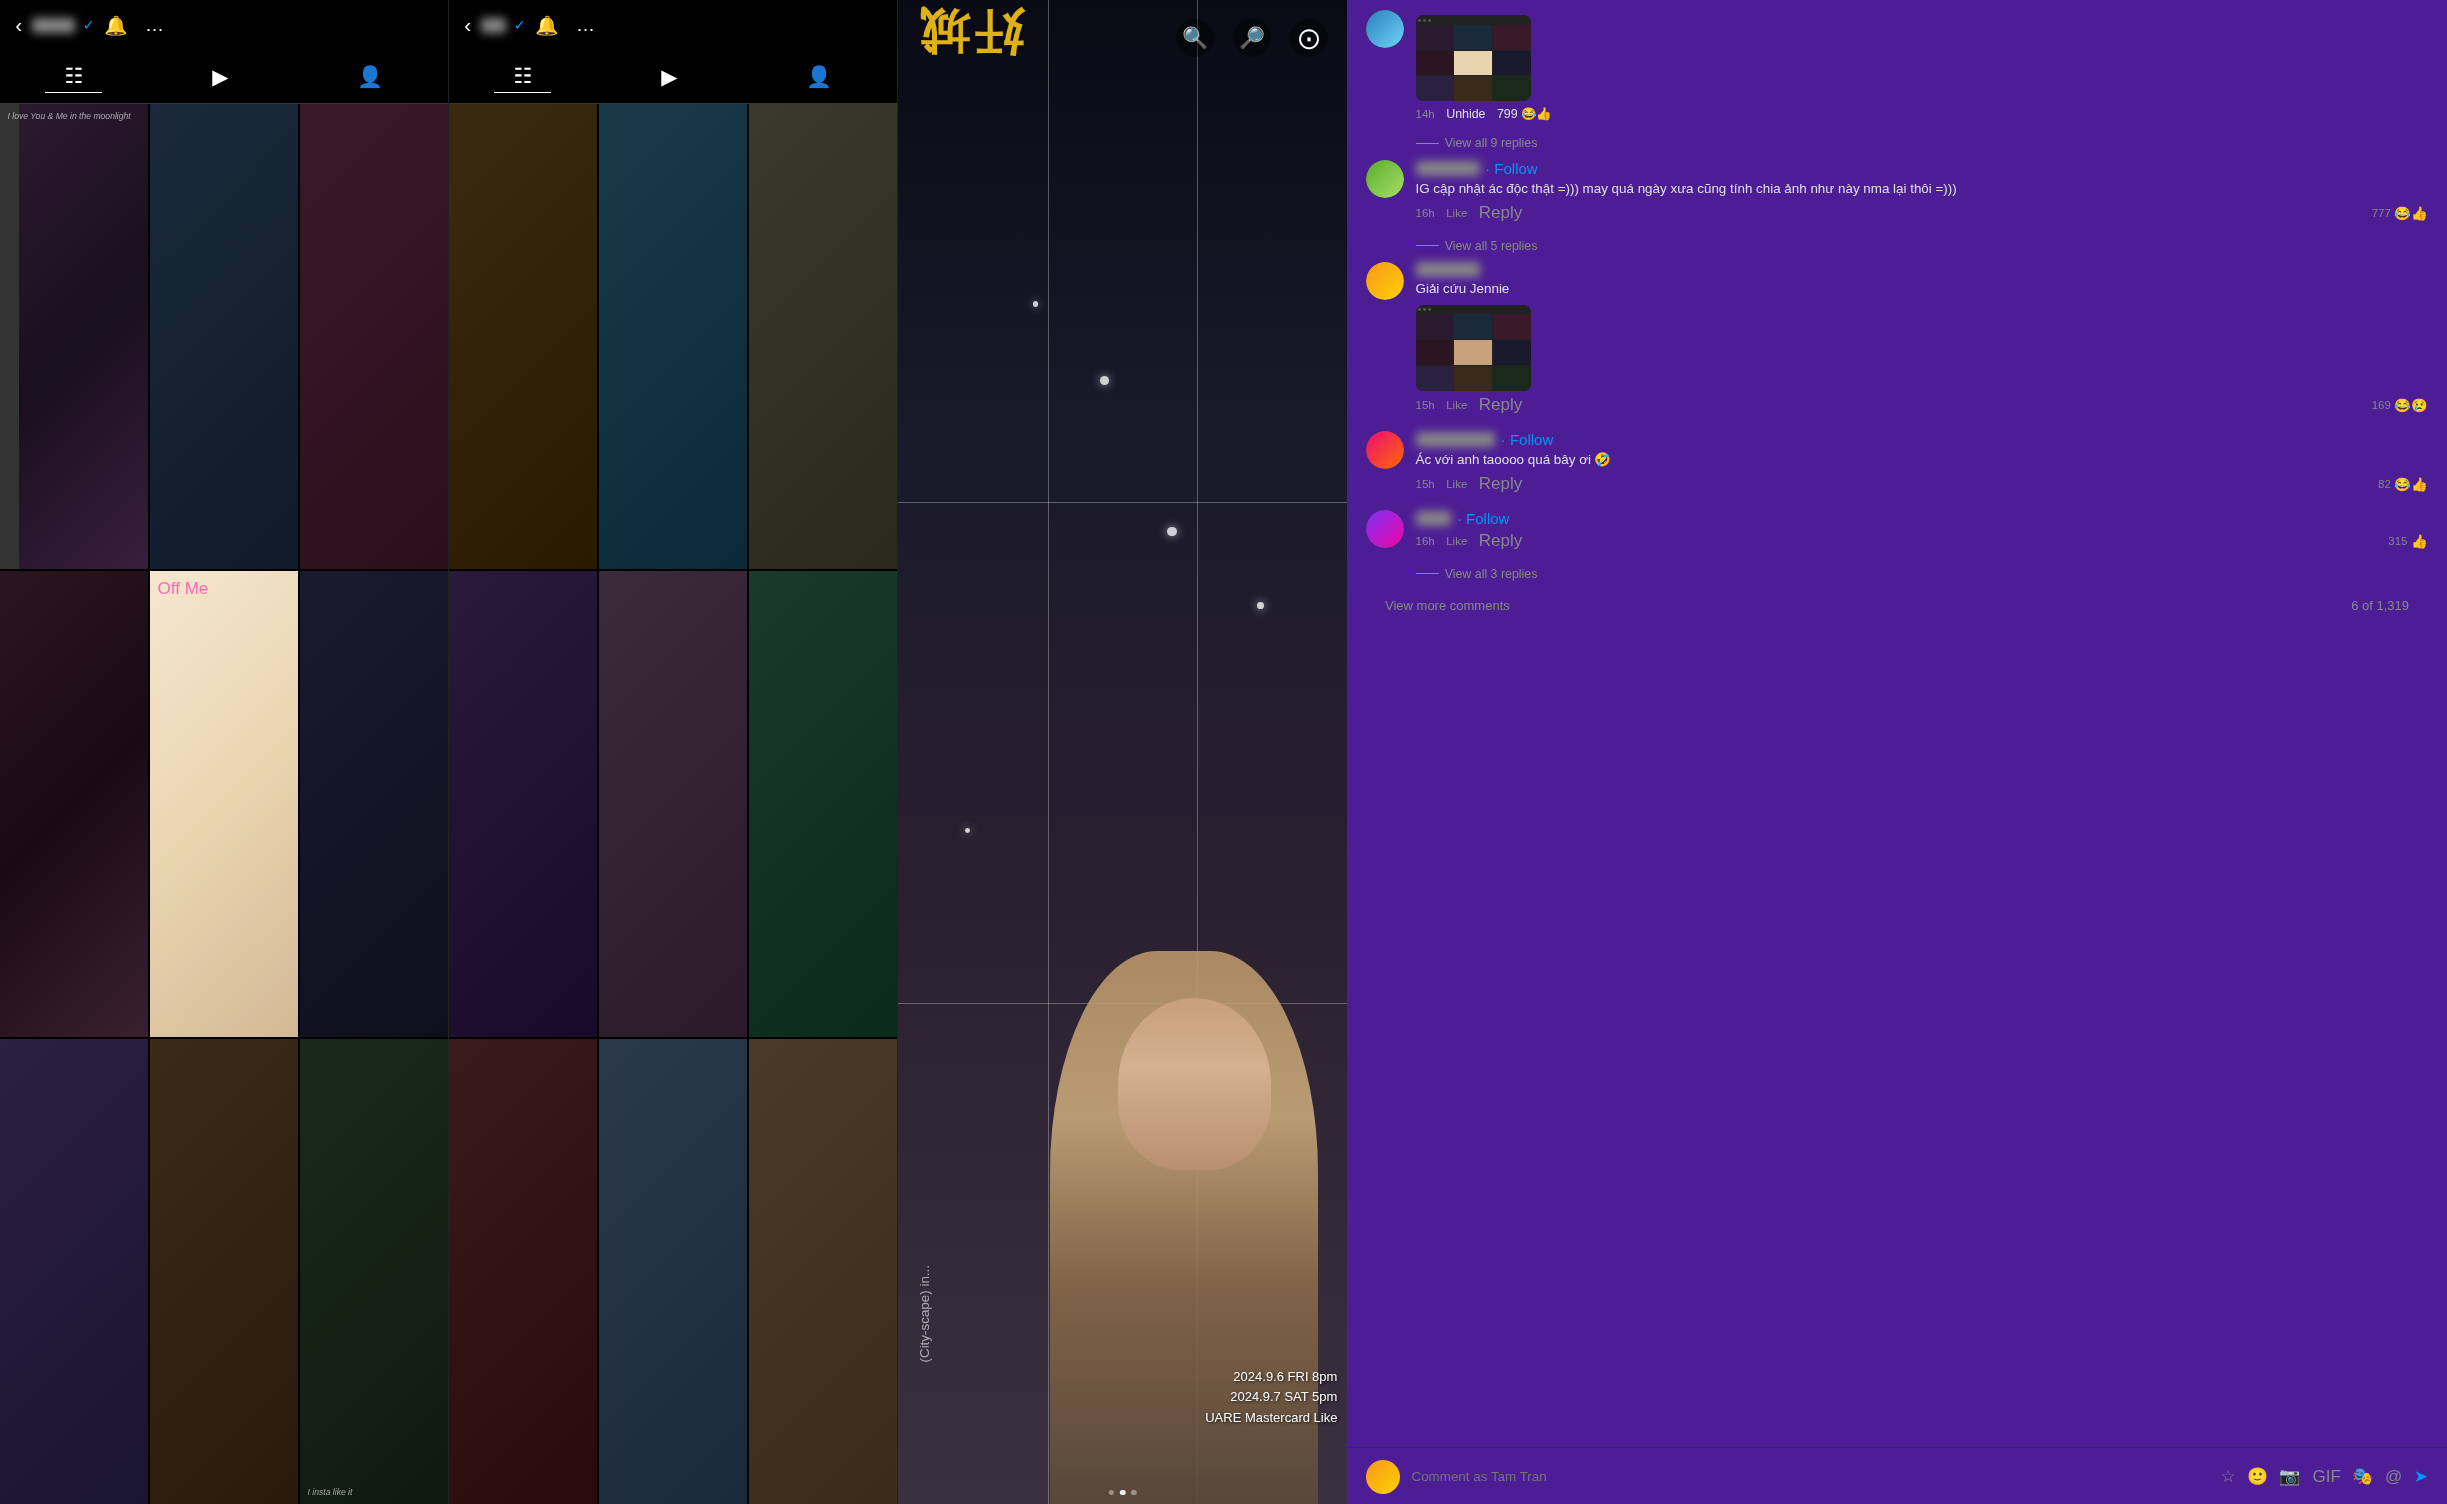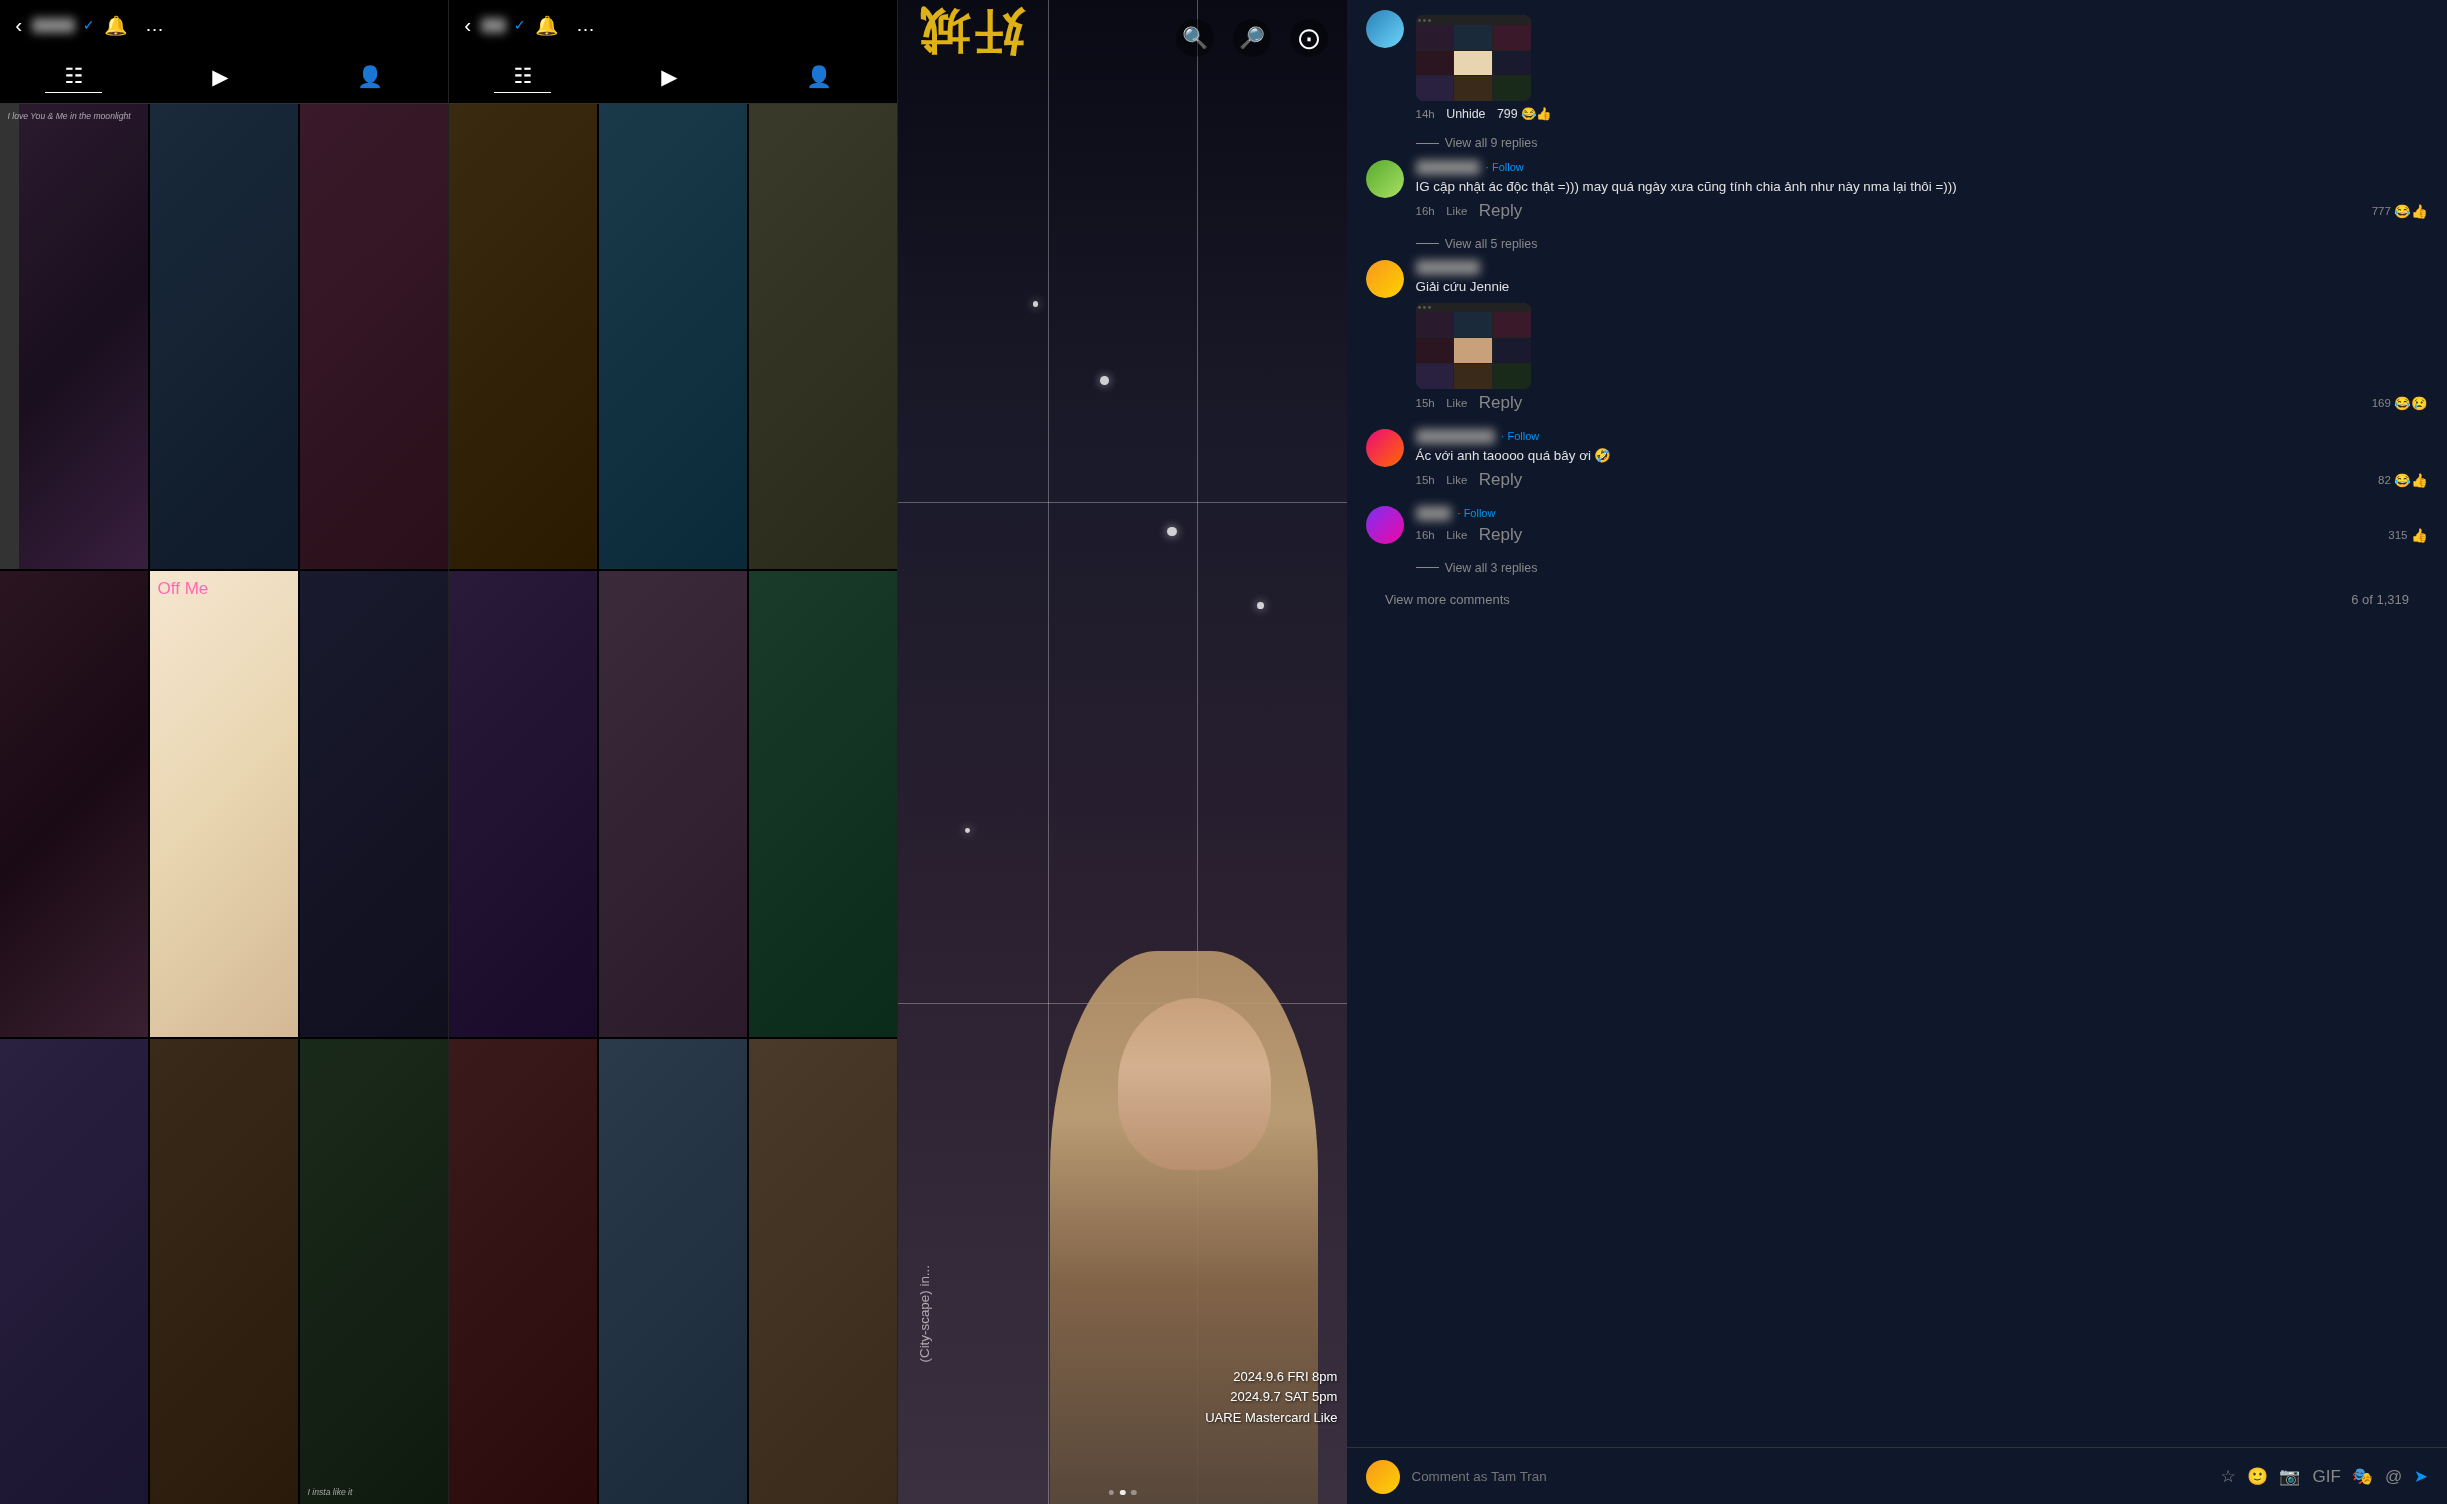--- a/index.html
+++ b/index.html
@@ -41,21 +41,21 @@
     .panel-image-expanded {
       width: 449px;
       height: 100%;
       background: #111;
       position: relative;
       overflow: hidden;
     }
 
     .panel-comments {
       flex: 1;
-      background: #0f172a;
+      background: #4c1d95;
       display: flex;
       flex-direction: column;
       overflow: hidden;
     }
 
     
     .insta-header {
       display: flex;
       align-items: center;
       padding: 13.4px 15.3px;
@@ -322,21 +322,21 @@
       flex-wrap: wrap;
     }
 
     .comment-author {
       font-size: 13.4px;
       font-weight: 600;
       color: #e0e0e0;
     }
 
     .comment-follow-btn {
-      font-size: 11px;
+      font-size: 15px;
       color: #0095f6;
       cursor: pointer;
       font-weight: 500;
     }
 
     .comment-text {
       font-size: 13.4px;
       color: #e0e0e0;
       margin-top: 2.9px;
       line-height: 1.4;

